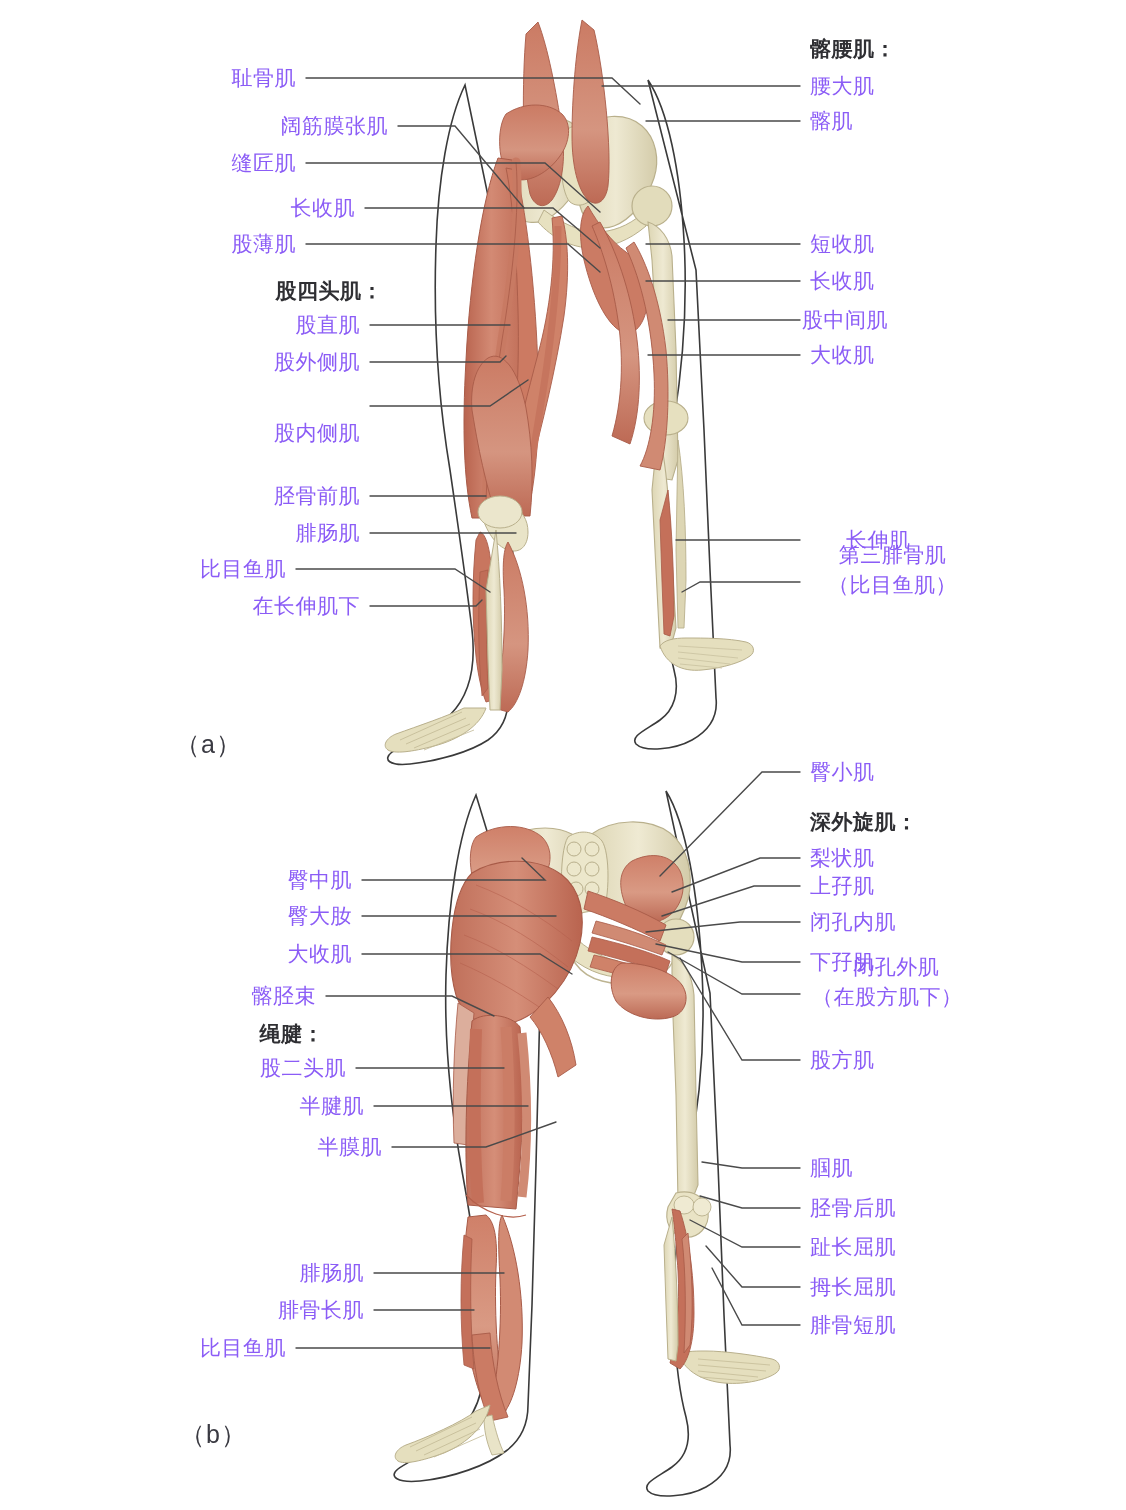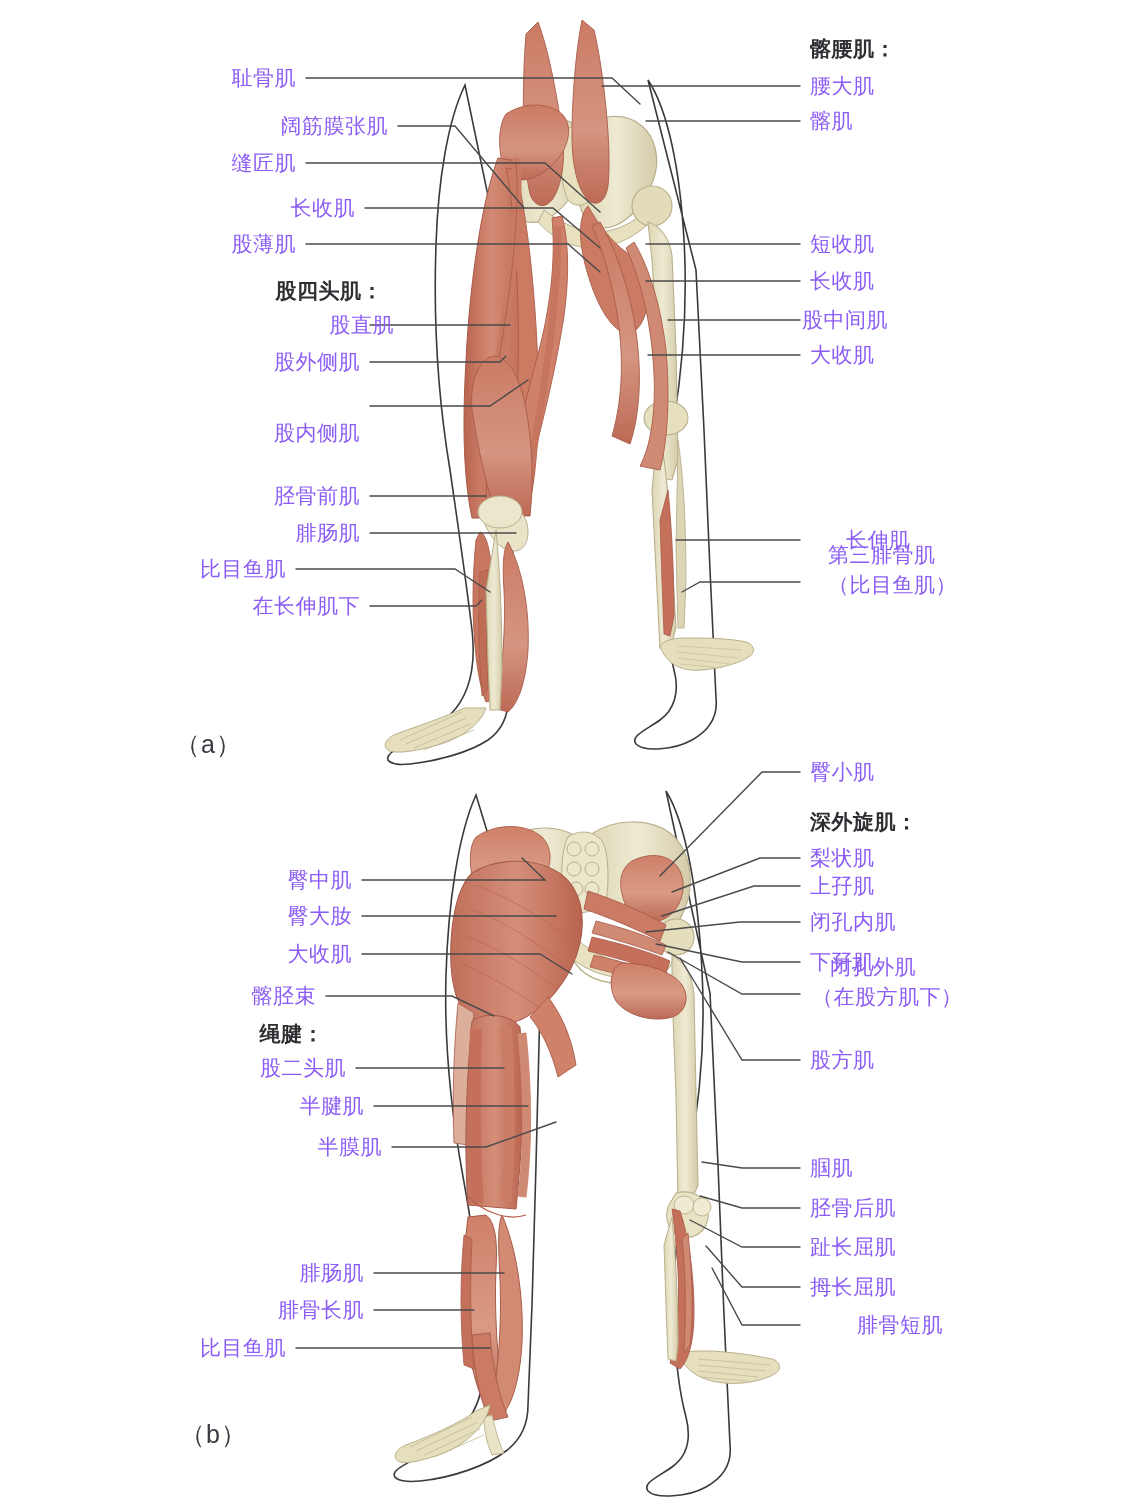--- a/index.html
+++ b/index.html
@@ -16,21 +16,21 @@
     position:absolute;
     font-size:21px;
     line-height:26px;
     color:#8b5cf6;
     white-space:nowrap;
     letter-spacing:0.5px;
   }
   .lbl.r{transform:translateY(-50%);}        
   .lbl.l{transform:translate(-100%,-50%);}   
   .lbl.bold{font-weight:bold;color:#2f2f33;}
-  .lbl.two{white-space:normal;line-height:30px;}
+  .lbl.two{white-space:normal;line-height:30px;text-align:center;}
 
   
   .leaders{position:absolute;inset:0;pointer-events:none;}
 
   
   .caption{
     position:absolute;font-size:25px;color:#3a3a42;letter-spacing:1px;
   }
 
   
@@ -388,21 +388,21 @@
   </svg>
 
   <div>
     <div class="lbl l" style="left:296px;top:78px;">耻骨肌</div>
     <div class="lbl l" style="left:388px;top:126px;">阔筋膜张肌</div>
     <div class="lbl l" style="left:296px;top:163px;">缝匠肌</div>
     <div class="lbl l" style="left:355px;top:208px;">长收肌</div>
     <div class="lbl l" style="left:296px;top:244px;">股薄肌</div>
 
     <div class="lbl l bold" style="left:383px;top:291px;">股四头肌：</div>
-    <div class="lbl l" style="left:360px;top:325px;margin-left:34px;">股直肌</div>
+    <div class="lbl l" style="left:360px;top:325px;">股直肌</div>
     <div class="lbl l" style="left:360px;top:362px;">股外侧肌</div>
     <div class="lbl l" style="left:360px;top:406px;margin-top:27px;">股内侧肌</div>
 
     <div class="lbl l" style="left:360px;top:496px;">胫骨前肌</div>
     <div class="lbl l" style="left:360px;top:533px;">腓肠肌</div>
     <div class="lbl l" style="left:286px;top:569px;">比目鱼肌</div>
     <div class="lbl l" style="left:360px;top:606px;">在长伸肌下</div>
 
     <div class="lbl r bold" style="left:810px;top:49px;">髂腰肌：</div>
     <div class="lbl r" style="left:810px;top:86px;">腰大肌</div>
@@ -447,18 +447,18 @@
       <span>闭孔外肌</span><br>
       <span style="margin-left:-18px;display:inline-block;">（在股方肌下）</span>
     </div>
 
     <div class="lbl r" style="left:810px;top:1060px;">股方肌</div>
 
     <div class="lbl r" style="left:810px;top:1168px;">腘肌</div>
     <div class="lbl r" style="left:810px;top:1208px;">胫骨后肌</div>
     <div class="lbl r" style="left:810px;top:1247px;">趾长屈肌</div>
     <div class="lbl r" style="left:810px;top:1287px;">拇长屈肌</div>
-    <div class="lbl r" style="left:857px;top:1325px;font-family:Liberation Serif, serif;">腓骨短肌</div>
+    <div class="lbl r" style="left:810px;top:1325px;font-family:Liberation Serif, serif;">腓骨短肌</div>
 
     <div class="caption" style="left:180px;top:1418px;">（b）</div>
   </div>
 
 </div>
 
 </body></html>

